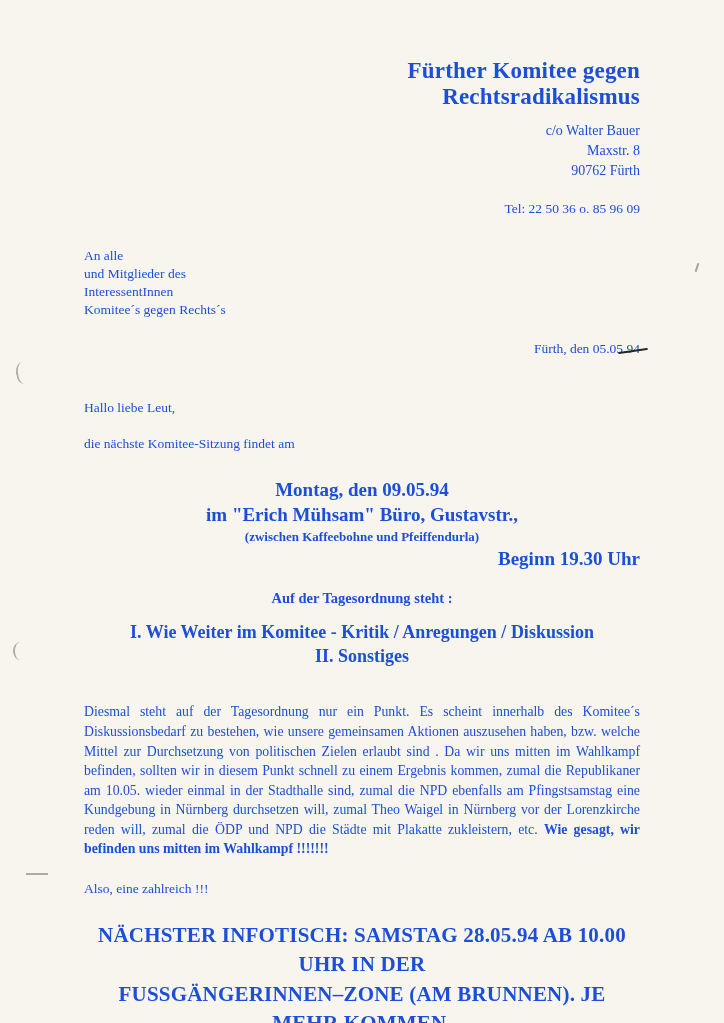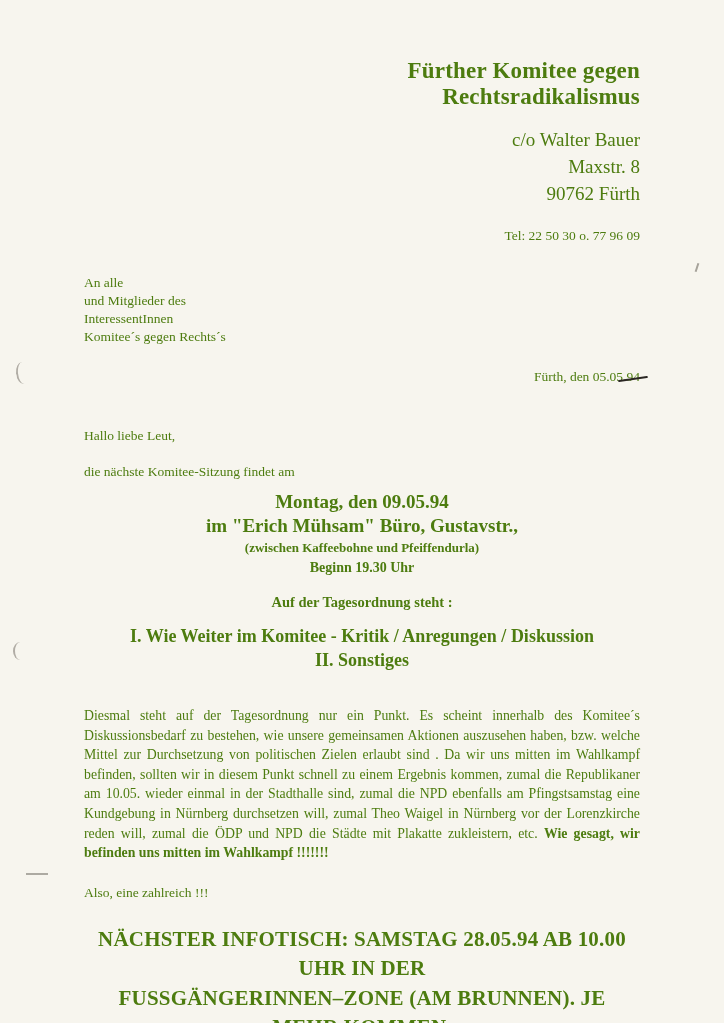--- a/index.html
+++ b/index.html
@@ -4,43 +4,43 @@
 <style>
   html, body { margin: 0; padding: 0; }
   body { background: #d8d5cd; }
   .paper {
     position: relative;
     width: 724px;
     height: 1023px;
     margin: 0 auto;
     background: #f7f5ee;
     font-family: "Liberation Serif", "DejaVu Serif", serif;
-    color: #4d7c0f;
+    color: #1d4ed8;
     overflow: hidden;
     box-sizing: border-box;
     padding: 58px 84px 0 84px;
   }
   .right { text-align: right; }
   .center { text-align: center; }
   .title {
     font-size: 23px;
     font-weight: bold;
     line-height: 1.15;
     letter-spacing: 0.2px;
   }
-  .addr { font-size: 19px; line-height: 1.42; margin-top: 16px; }
+  .addr { font-size: 14px; line-height: 1.42; margin-top: 10px; }
   .phone { font-size: 13.5px; margin-top: 20px; }
   .recipient { font-size: 13.5px; line-height: 1.35; margin-top: 30px; }
   .dateline { font-size: 13.5px; margin-top: 22px; position: relative; }
   .salutation { font-size: 13.5px; margin-top: 43px; }
   .intro { font-size: 13.5px; margin-top: 20px; }
-  .meeting { margin-top: 10px; font-weight: bold; }
+  .meeting { margin-top: 26px; font-weight: bold; }
   .meeting .big { font-size: 19px; line-height: 1.3; }
   .meeting .small { font-size: 13px; line-height: 1.35; }
-  .meeting .big2 { font-size: 14px; line-height: 1.5; }
+  .meeting .big2 { font-size: 19px; line-height: 1.5; text-align: right; }
   .agenda-heading {
     margin-top: 16px;
     font-size: 14.5px;
     font-weight: bold;
   }
   .agenda-items { margin-top: 13px; font-size: 18px; font-weight: bold; line-height: 1.35; }
   .bodytext {
     margin-top: 34px;
     font-size: 13.8px;
     line-height: 1.42;
@@ -109,21 +109,21 @@
   <div class="right">
     <div class="title">
       <div>Fürther Komitee gegen</div>
       <div>Rechtsradikalismus</div>
     </div>
     <div class="addr">
       <div>c/o Walter Bauer</div>
       <div>Maxstr. 8</div>
       <div>90762 Fürth</div>
     </div>
-    <div class="phone">Tel: 22 50 30 o. 77 96 09</div>
+    <div class="phone">Tel: 22 50 36 o. 85 96 09</div>
   </div>
 
   <div class="recipient">
     <div>An alle</div>
     <div>und Mitglieder des</div>
     <div>InteressentInnen</div>
     <div>Komitee´s gegen Rechts´s</div>
   </div>
 
   <div class="dateline right">

